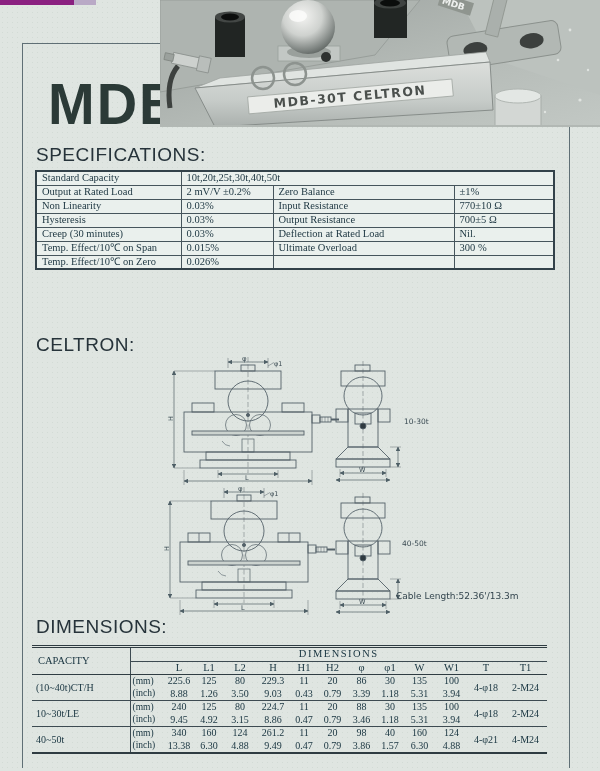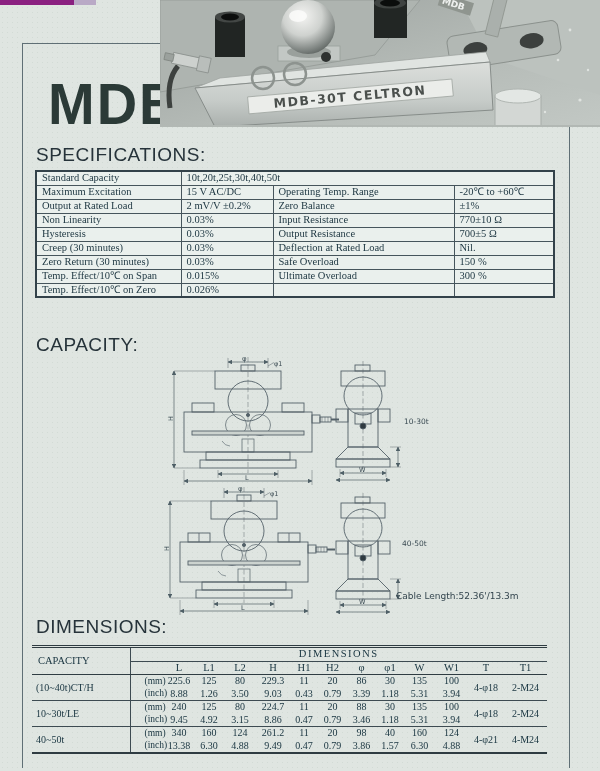--- a/index.html
+++ b/index.html
@@ -47,21 +47,21 @@
   .dim-table { border-collapse:collapse; width:515px; table-layout:fixed; color:#17333f; }
   .dim-table th, .dim-table td {
     font-size:10px; font-weight:normal; height:13px; text-align:center;
     padding:0 1px; white-space:nowrap; line-height:1.1;
   }
   .dim-table .dims-h { border-bottom:1px solid #3d4b52; letter-spacing:1.5px; font-size:10.5px;margin-left:32px; }
   .dim-table .subh th { border-bottom:1.5px solid #2f3c42; font-size:10.5px; }
   .dim-table .cap-h { border-bottom:1.5px solid #2f3c42; text-align:left; padding-left:6px; font-size:10.5px; }
   .dim-table .vline { border-left:1px solid #3d4b52; }
   .dim-table .cap { text-align:left; padding-left:4px; }
-  .dim-table .unit { text-align:left; padding-left:14px; font-size:9.5px; }
+  .dim-table .unit { text-align:left; padding-left:2px; font-size:9.5px; }
   .dim-table tr.g-end td { border-bottom:1px solid #3d4b52; }
   .dim-table td.gspan { border-bottom:1px solid #3d4b52; }
 
   .outline-svg { position:absolute; left:150px; top:353px; }
   svg text { font-family:"DejaVu Sans", sans-serif; }
 </style>
 </head>
 <body>
 
 <div class="page">
@@ -174,26 +174,20 @@
         <col style="width:92px">
         <col style="width:181px">
         <col style="width:100px">
       </colgroup>
     <tbody>
         <tr>
           <td>Standard Capacity</td>
           <td colspan="3">10t,20t,25t,30t,40t,50t</td>
         </tr>
     <tr>
-          <td>Maximum Excitation</td>
-          <td>15 V AC/DC</td>
-          <td>Operating Temp. Range</td>
-          <td>-20℃  to +60℃</td>
-        </tr>
-    <tr>
           <td>Output at Rated Load</td>
           <td>2 mV/V ±0.2%</td>
           <td>Zero Balance</td>
           <td>±1%</td>
         </tr>
     <tr>
           <td>Non Linearity</td>
           <td>0.03%</td>
           <td>Input Resistance</td>
           <td>770±10  Ω</td>
@@ -204,41 +198,35 @@
           <td>Output Resistance</td>
           <td>700±5  Ω</td>
         </tr>
     <tr>
           <td>Creep (30 minutes)</td>
           <td>0.03%</td>
           <td>Deflection at Rated Load</td>
           <td>Nil.</td>
         </tr>
     <tr>
-          <td>Zero Return (30 minutes)</td>
-          <td>0.03%</td>
-          <td>Safe Overload</td>
-          <td>150 %</td>
-        </tr>
-    <tr>
           <td>Temp. Effect/10℃  on Span</td>
           <td>0.015%</td>
           <td>Ultimate Overload</td>
           <td>300  %</td>
         </tr>
     <tr>
           <td>Temp. Effect/10℃  on Zero</td>
           <td>0.026%</td>
           <td></td>
           <td></td>
         </tr>
   </tbody>
     </table>
 
-  <div class="sec-heading" id="outline-heading">CAPACITY:</div>
+  <div class="sec-heading" id="outline-heading">CELTRON:</div>
 
   <svg class="outline-svg" width="420" height="262" viewBox="0 0 420 262">
     <defs>
       <marker id="arr" viewBox="0 0 10 10" refX="9" refY="5" markerWidth="6.5" markerHeight="6.5" orient="auto-start-reverse">
         <path d="M0,0L10,5L0,10z" fill="#4e5f66"></path>
       </marker>
 
       <g id="fv" stroke="#546169" fill="none" stroke-width=".9">
         <line x1="78" y1="0" x2="78" y2="116" stroke-dasharray="5 2.5" stroke-width=".45"></line>
         <line x1="58" y1="5" x2="98" y2="5" marker-start="url(#arr)" marker-end="url(#arr)" stroke-width=".7"></line>

